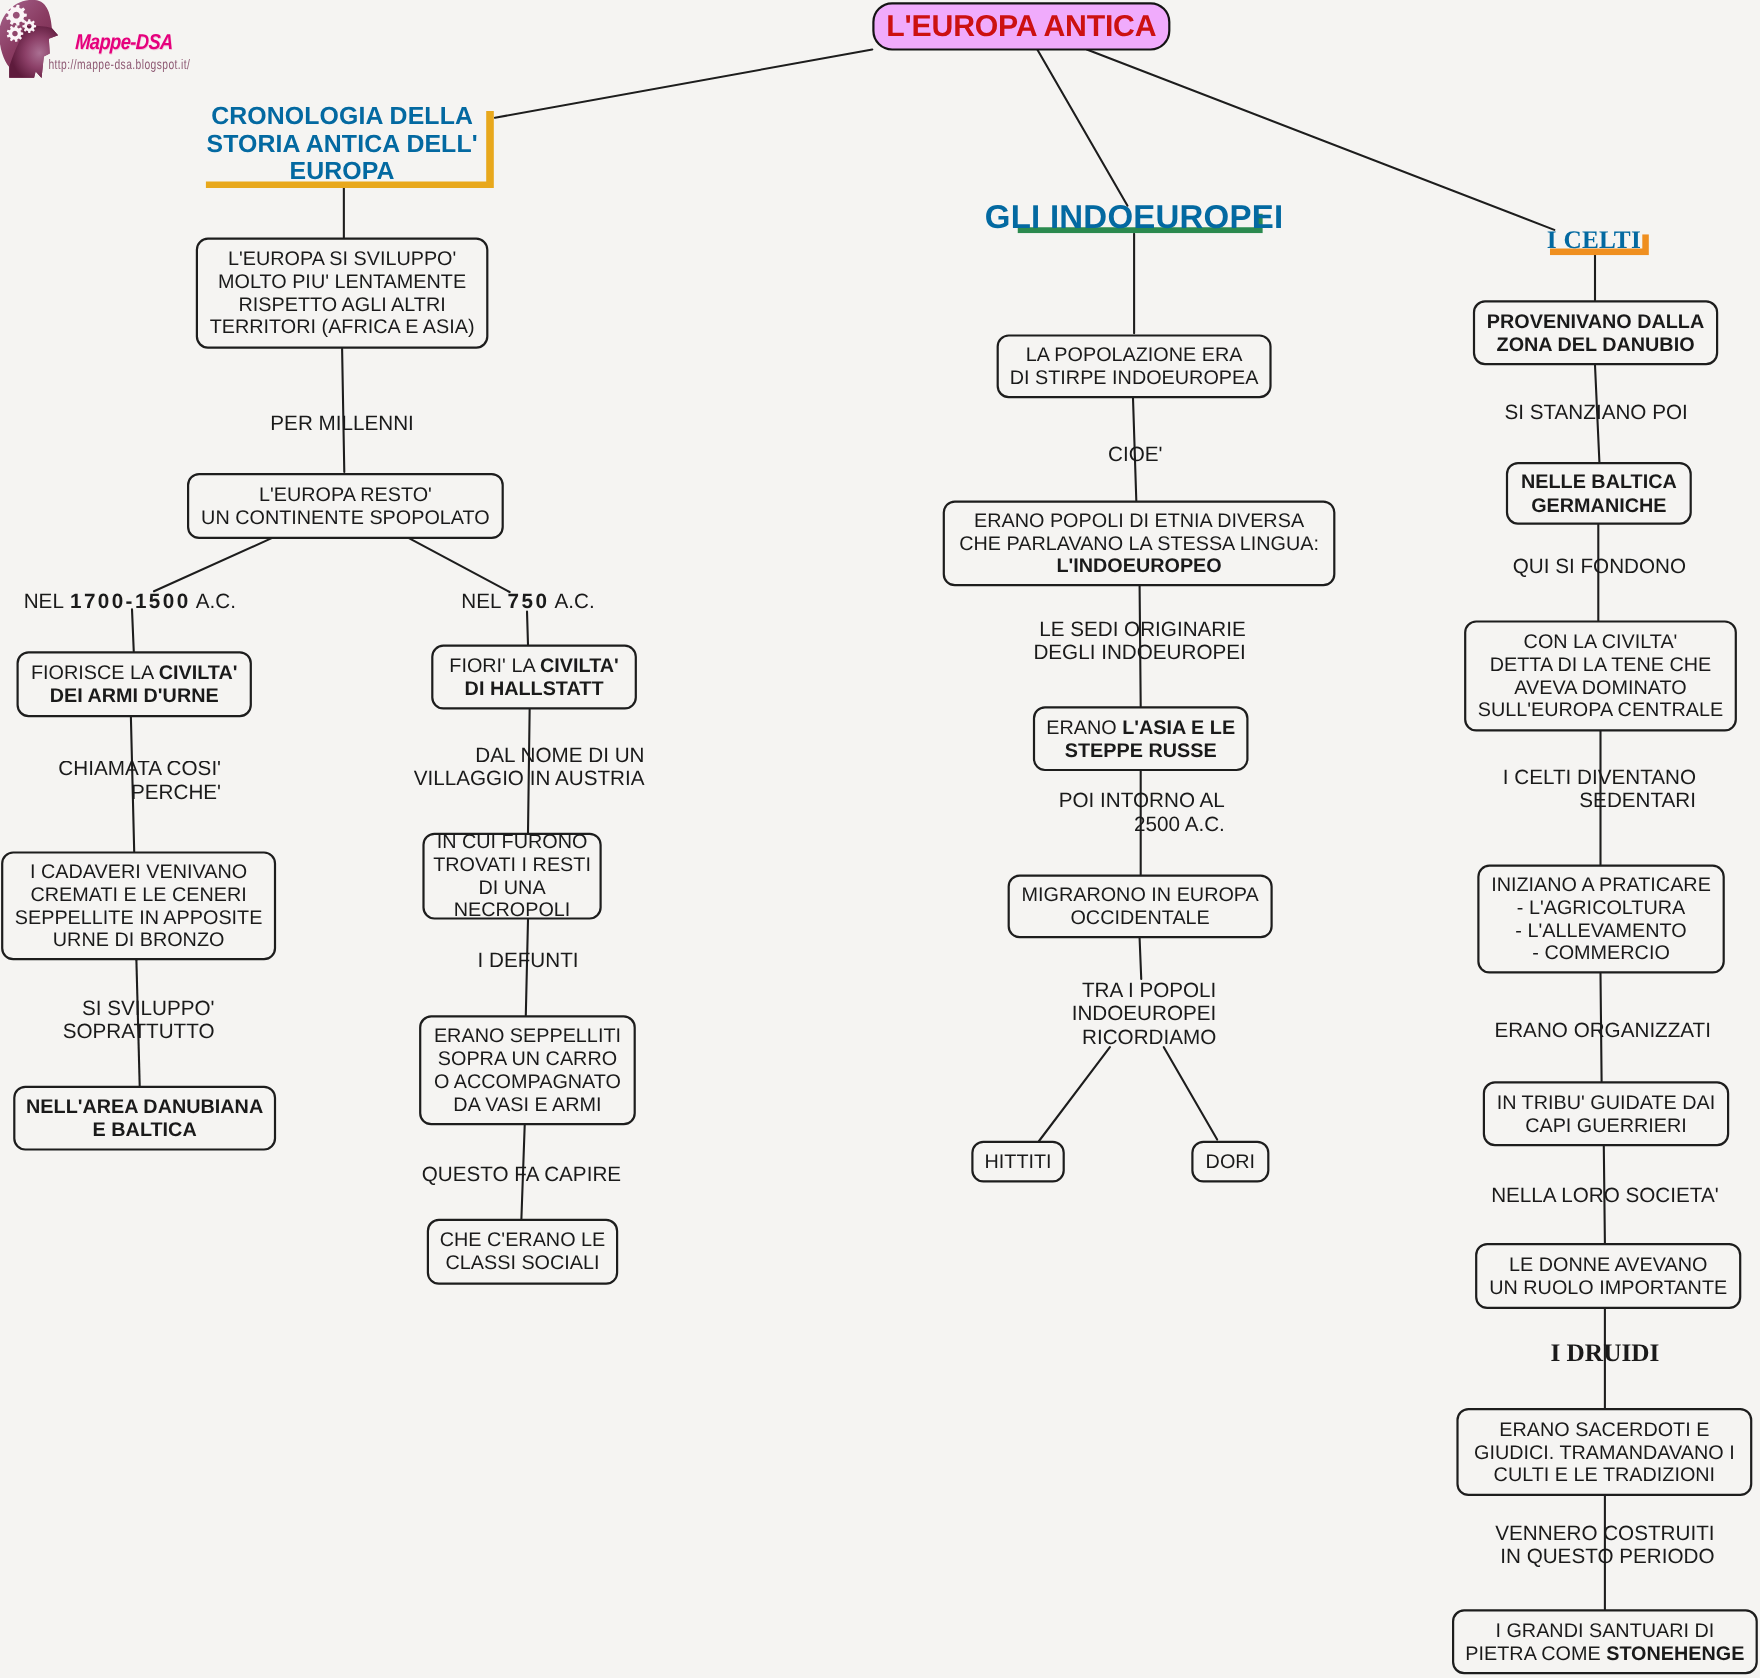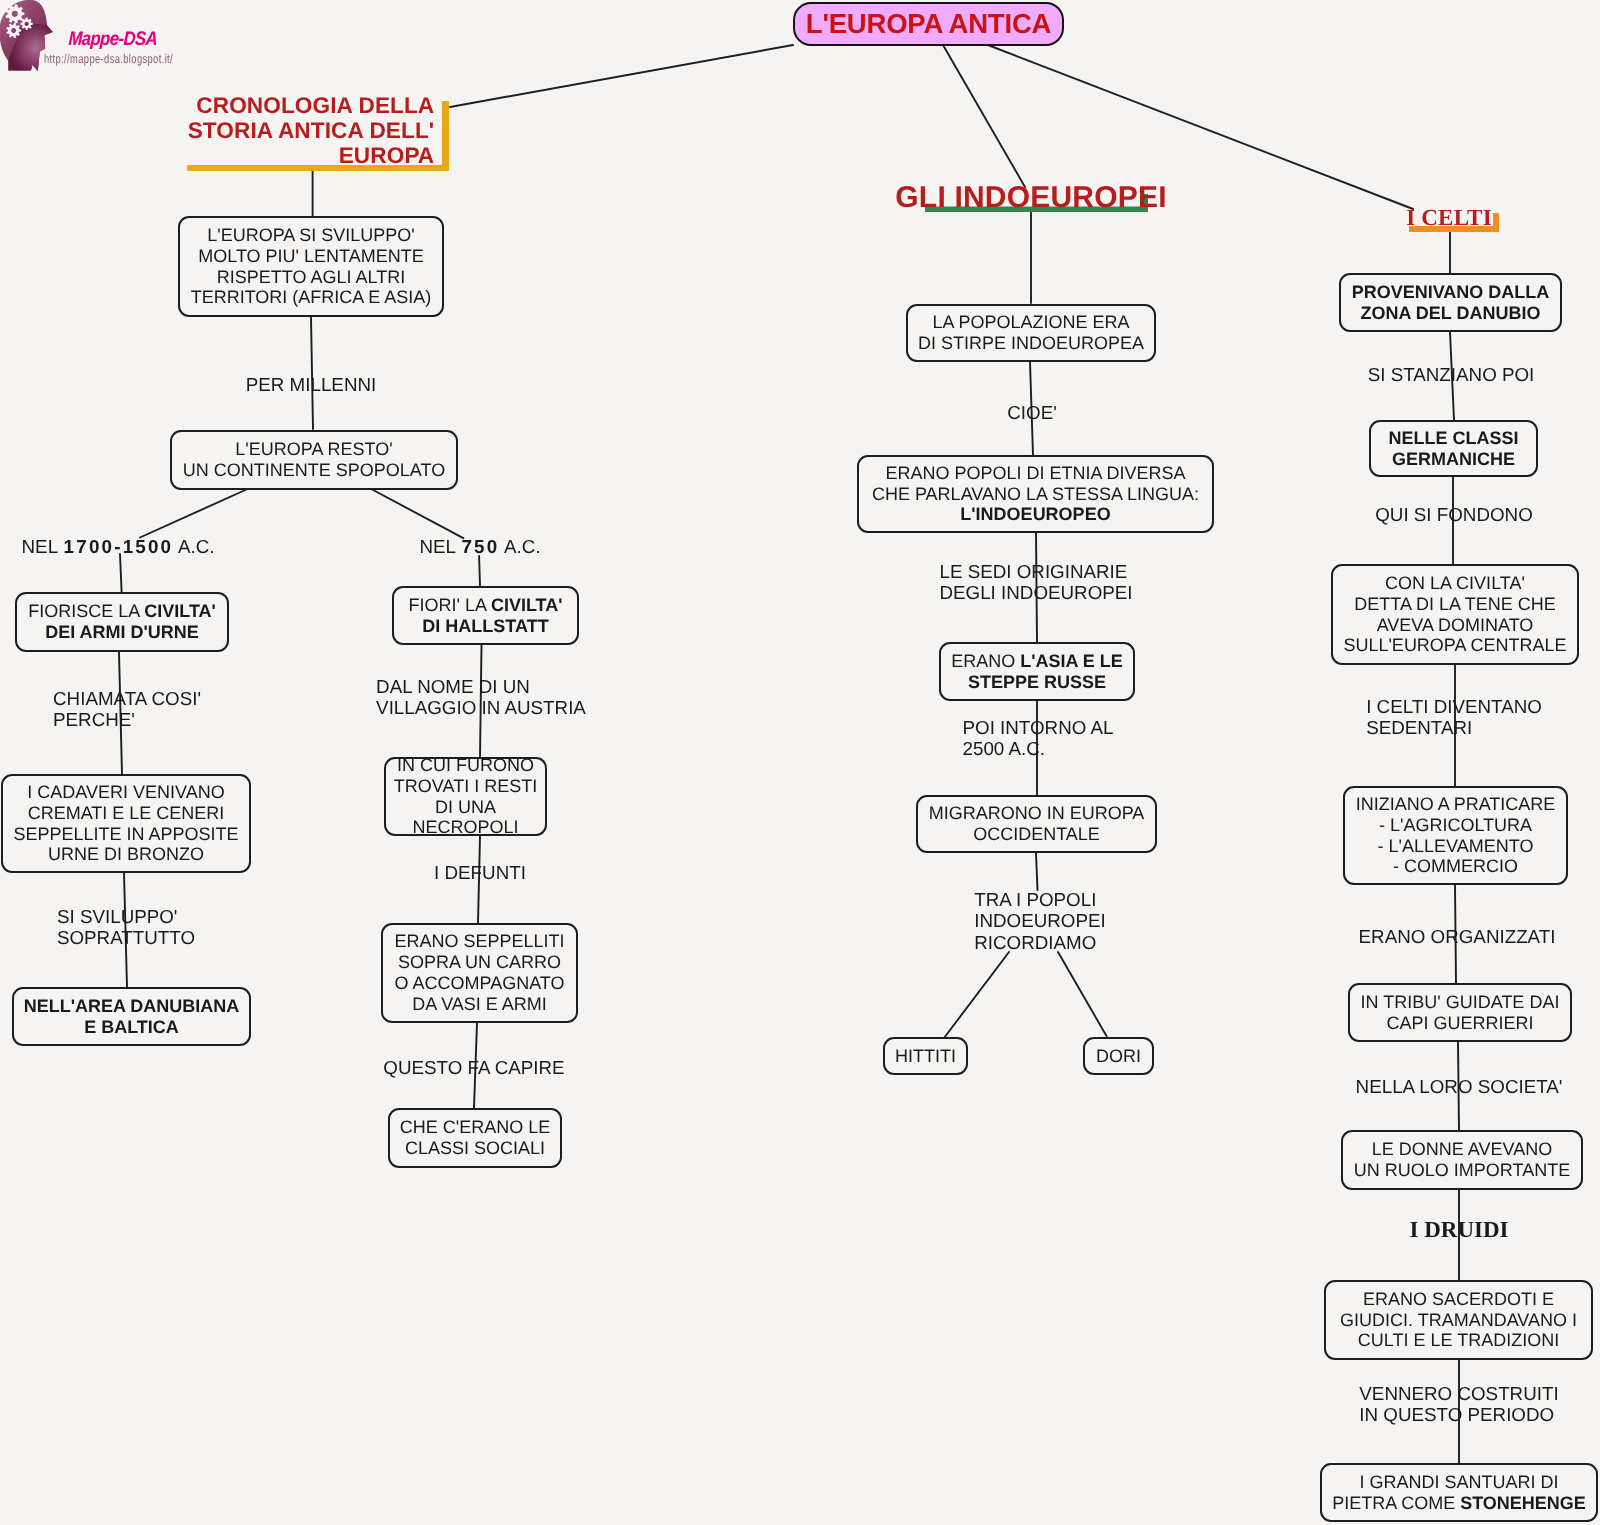--- a/index.html
+++ b/index.html
@@ -6,26 +6,26 @@
   html,body{margin:0;padding:0;background:#f5f4f2;}
   body{width:1600px;height:1525px;font-family:"Liberation Sans",sans-serif;overflow:hidden;
        -webkit-font-smoothing:antialiased;text-rendering:geometricPrecision;}
   #map{position:relative;width:1600px;height:1525px;background:#f5f4f2;
        will-change:transform;transform:translateZ(0);}
   svg#edges{position:absolute;left:0;top:0;width:1600px;height:1525px;}
   .node{position:absolute;box-sizing:border-box;border:2px solid #1d1d1d;border-radius:11px;
         background:#f5f4f2;text-align:center;font-size:18px;line-height:20.9px;color:#1a1a1a;
         display:flex;align-items:center;justify-content:center;}
   .node .tx{width:100%;}
-  .clab{position:absolute;text-align:left;font-size:18.8px;line-height:21.3px;color:#1a1a1a;
+  .clab{position:absolute;text-align:right;font-size:18.8px;line-height:21.3px;color:#1a1a1a;
         transform:translateX(-50%);white-space:nowrap;}
   #root-node{position:absolute;box-sizing:border-box;border:2.1px solid #141414;border-radius:18px;
         background:#f0abfc;font-weight:bold;font-size:26px;display:flex;
         align-items:center;justify-content:center;}
-  .btitle{position:absolute;font-weight:bold;color:#b91c1c;text-align:right;
+  .btitle{position:absolute;font-weight:bold;color:#0369a1;text-align:center;
           transform:translateX(-50%);white-space:nowrap;}
   .mk{position:absolute;}
   #logo{position:absolute;left:-1px;top:-1px;width:180px;height:88px;}
   #brand-text{position:absolute;left:68px;top:30px;font-weight:bold;font-style:italic;
       font-size:18.5px;line-height:18px;color:#e5007d;letter-spacing:-0.6px;
       transform-origin:0 100%;transform:scaleX(0.90) scaleY(1.06) skewX(-3deg);
       text-shadow:0.6px 0.6px 0 #f2c3d8;}
   #brand-url{position:absolute;left:44px;top:55px;font-size:11px;line-height:11px;color:#8d5872;
       letter-spacing:0.45px;transform-origin:0 100%;transform:scaleX(0.85) scaleY(1.15);}
   #root-node{left:793px;top:2px;width:271px;height:44px;color:#cc1111;font-size:27.5px;letter-spacing:-0.2px;}
@@ -160,21 +160,21 @@
 <div class="node" id="nd-hittiti" style="left:883px;top:1037px;width:85px;height:38px">
       <span class="tx">HITTITI</span>
     </div>
 <div class="node" id="nd-dori" style="left:1083px;top:1037px;width:71px;height:38px">
       <span class="tx">DORI</span>
     </div>
 <div class="node" id="nd-zona-danubio" style="left:1339px;top:273px;width:223px;height:59px">
       <span class="tx"><b>PROVENIVANO DALLA</b><br><b>ZONA DEL DANUBIO</b></span>
     </div>
 <div class="node" id="nd-pianure-germaniche" style="left:1369px;top:420px;width:169px;height:57px">
-      <span class="tx"><b>NELLE CLASSI</b><br><b>GERMANICHE</b></span>
+      <span class="tx"><b>NELLE BALTICA</b><br><b>GERMANICHE</b></span>
     </div>
 <div class="node" id="nd-civilta-la-tene" style="left:1331px;top:564px;width:248px;height:101px">
       <span class="tx">CON LA CIVILTA'<br>DETTA DI LA TENE CHE<br>AVEVA DOMINATO<br>SULL'EUROPA CENTRALE</span>
     </div>
 <div class="node" id="nd-iniziano-praticare" style="left:1343px;top:786px;width:225px;height:99px">
       <span class="tx">INIZIANO A PRATICARE<br>- L'AGRICOLTURA<br>- L'ALLEVAMENTO<br>- COMMERCIO</span>
     </div>
 <div class="node" id="nd-tribu-capi-guerrieri" style="left:1348px;top:983px;width:224px;height:59px">
       <span class="tx">IN TRIBU' GUIDATE DAI<br>CAPI GUERRIERI</span>
     </div>

